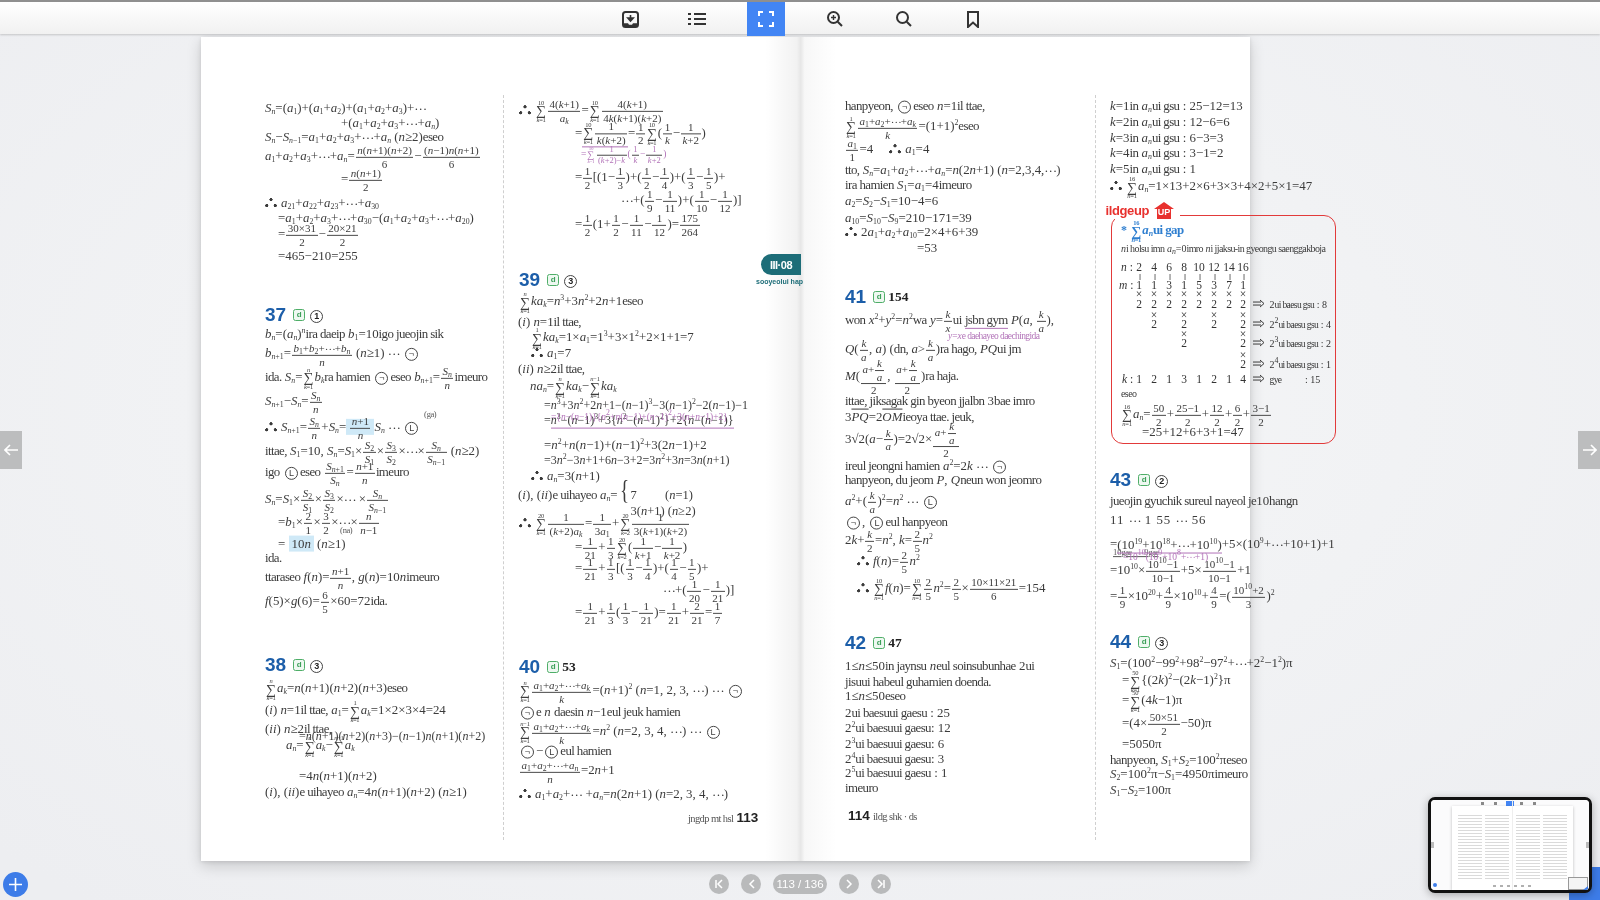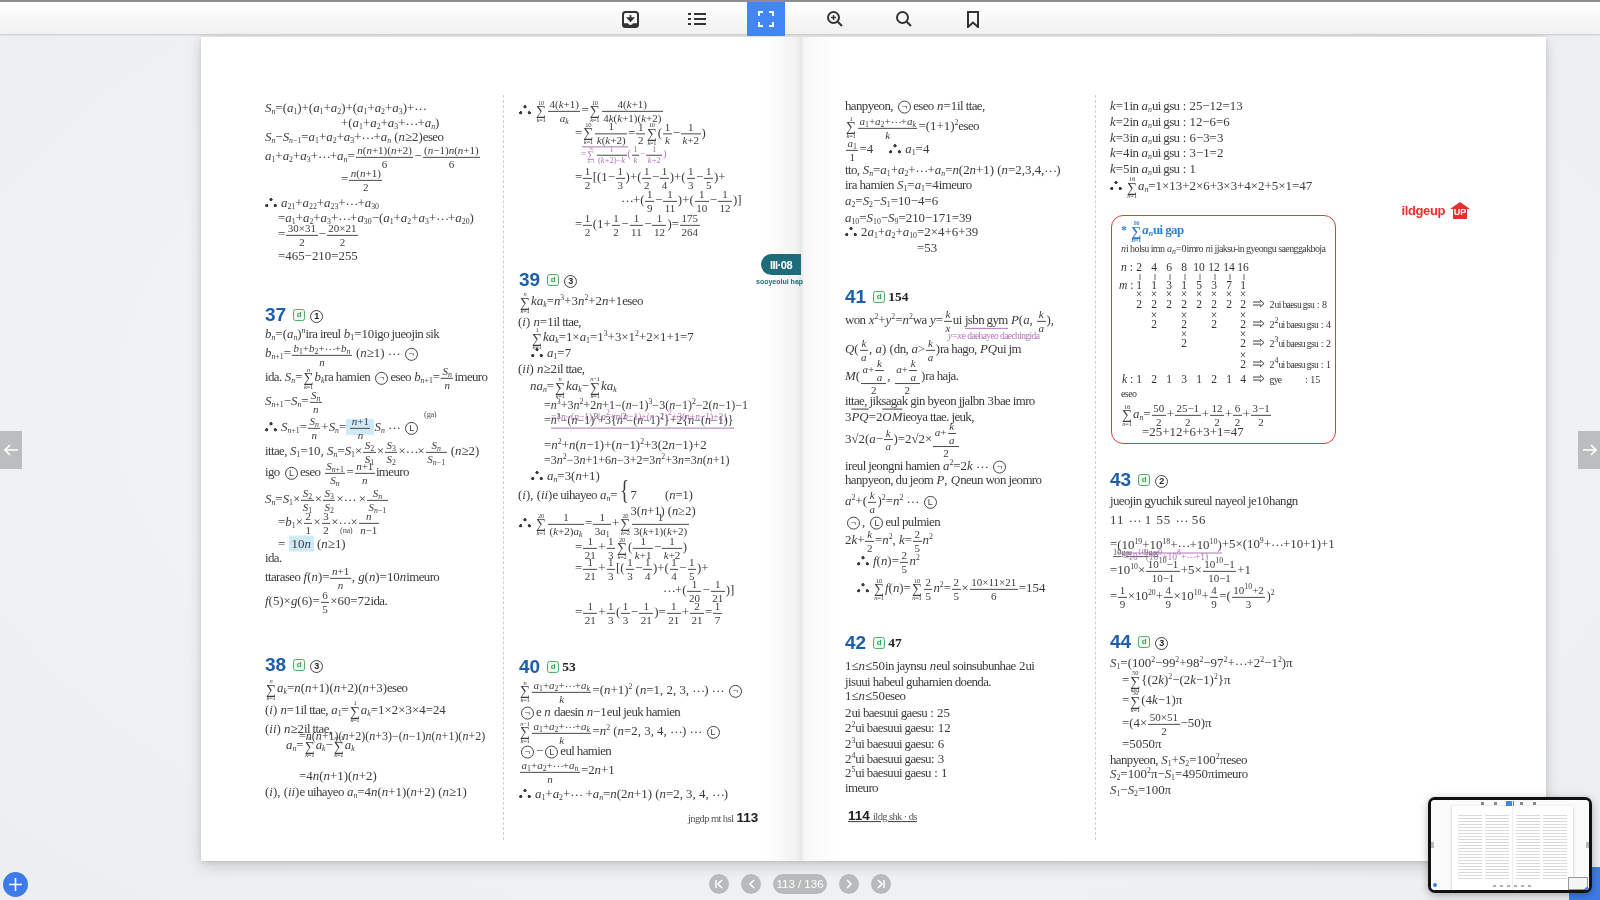--- a/index.html
+++ b/index.html
@@ -1,21 +1,21 @@
 <!DOCTYPE html>
 <html><head><meta charset="utf-8">
 <style>
 *{margin:0;padding:0;box-sizing:border-box}
 html,body{width:1600px;height:900px;overflow:hidden;background:#f0f1f3;font-family:"Liberation Serif",serif}
 #bg{position:absolute;inset:0;background:radial-gradient(ellipse 1100px 650px at 50% 45%,#f6f7f8 0%,#f1f2f4 55%,#edeef1 100%)}
 #topbar{position:absolute;left:0;top:0;width:1600px;height:34px;background:linear-gradient(#ffffff,#f1f1f1);border-top:2px solid #8f8f8f;box-shadow:0 1px 2px rgba(0,0,0,.18)}
 .tbi{position:absolute;top:0;width:38px;height:34px;display:flex;align-items:center;justify-content:center}
 .tbi svg{display:block}
 #tb3{background:#4285f4}
-#spread{position:absolute;left:201px;top:37px;width:1345px;height:824px;background:#fff;box-shadow:0 5px 14px rgba(0,0,0,.16),0 1px 4px rgba(0,0,0,.10)}
+#spread{position:absolute;left:201px;top:37px;width:1049px;height:824px;background:#fff;box-shadow:0 5px 14px rgba(0,0,0,.16),0 1px 4px rgba(0,0,0,.10)}
 #fold{position:absolute;left:564px;top:0;width:72px;height:824px;background:linear-gradient(90deg,rgba(0,0,0,0) 0%,rgba(0,0,0,.05) 44%,rgba(120,120,120,.18) 49.6%,rgba(0,0,0,.03) 55%,rgba(0,0,0,0) 100%)}
 .dvl{position:absolute;width:0;border-left:1px dashed #cfcfcf}
 .ln{position:absolute;white-space:nowrap;font-size:12.9px;color:#3b3b3b;transform:translateY(-50%);display:block;line-height:1.15}
 .hd{display:flex;align-items:center}
 .tc{display:flex!important;justify-content:center}
 .ln i{font-style:italic}
 sub,sup{font-size:7.8px;line-height:0}
 sub{vertical-align:-2px}sup{vertical-align:5px}
 .f{display:inline-flex;flex-direction:column;align-items:center;text-align:center;font-size:11px;line-height:1.15;vertical-align:middle;margin:0 1px}
 .f>u{text-decoration:none;display:block;padding:0 1.5px}
@@ -68,21 +68,21 @@
         </span>−<span class="f">
           <u>20×21</u>
           <b>2</b>
         </span></div>
       <div class="ln " style="left:77px;top:219px;">=465−210=255</div>
       <div class="ln hd" style="left:64px;top:278px;">
         <span class="pnum">37</span>
         <span class="ab">d</span>
         <span class="av"><span class="c">1</span></span>
       </div>
-      <div class="ln " style="left:64px;top:297px;"><i>b</i><sub><i>n</i></sub>=(<i>a</i><sub><i>n</i></sub>)<sup><i>n</i></sup><span class="kr">ira ireul</span> <i>b</i><sub>1</sub>=10<span class="kr">igo jueojin sik</span></div>
+      <div class="ln " style="left:64px;top:297px;"><i>b</i><sub><i>n</i></sub>=(<i>a</i><sub><i>n</i></sub>)<sup><i>n</i></sup><span class="kr">ira daeip</span> <i>b</i><sub>1</sub>=10<span class="kr">igo jueojin sik</span></div>
       <div class="ln " style="left:64px;top:317px;"><i>b</i><sub><i>n</i>+1</sub>=<span class="f">
           <u><i>b</i><sub>1</sub>+<i>b</i><sub>2</sub>+<span class="md">…</span>+<i>b</i><sub><i>n</i></sub></u>
           <b><i>n</i></b>
         </span> (<i>n</i>≥1) <span class="md">…</span> <span class="c">¬</span></div>
       <div class="ln " style="left:64px;top:341px;"><span class="kr">ida.</span> <i>S</i><sub><i>n</i></sub>=<span class="s">
           <small><i>n</i></small>
           <span>∑</span>
           <small><i>k</i>=1</small>
         </span><i>b</i><sub><i>k</i></sub><span class="kr">ra hamien</span> <span class="c">¬</span><span class="kr">eseo</span> <i>b</i><sub><i>n</i>+1</sub>=<span class="f">
           <u><i>S</i><sub><i>n</i></sub></u>
@@ -486,21 +486,21 @@
               <b><i>a</i></b>
             </span></u>
           <b>2</b>
         </span></div>
       <div class="ln " style="left:644px;top:428px;"><span class="kr">ireul jeongni hamien</span> <i>a</i><sup>2</sup>=2<i>k</i> <span class="md">…</span> <span class="c">¬</span></div>
       <div class="ln " style="left:644px;top:443px;"><span class="kr">hanpyeon, du jeom</span> <i>P</i>, <i>Q</i><span class="kr">neun won jeomro</span></div>
       <div class="ln " style="left:644px;top:465px;"><i>a</i><sup>2</sup>+(<span class="f">
           <u><i>k</i></u>
           <b><i>a</i></b>
         </span>)<sup>2</sup>=<i>n</i><sup>2</sup> <span class="md">…</span> <span class="c">L</span></div>
-      <div class="ln " style="left:644px;top:485px;"><span class="c">¬</span>, <span class="c">L</span><span class="kr">eul pulmien</span></div>
+      <div class="ln " style="left:644px;top:485px;"><span class="c">¬</span>, <span class="c">L</span><span class="kr">eul hanpyeon</span></div>
       <div class="ln " style="left:644px;top:504px;">2<i>k</i>+<span class="f">
           <u><i>k</i></u>
           <b>2</b>
         </span>=<i>n</i><sup>2</sup>, <i>k</i>=<span class="f">
           <u>2</u>
           <b>5</b>
         </span><i>n</i><sup>2</sup></div>
       <div class="ln " style="left:656px;top:525px;"><span class="so"></span><i>f</i>(<i>n</i>)=<span class="f">
           <u>2</u>
           <b>5</b>
@@ -530,21 +530,21 @@
       </div>
       <div class="ln " style="left:644px;top:629px;">1≤<i>n</i>≤50<span class="kr">in jaynsu</span> <i>n</i><span class="kr">eul soinsubunhae</span> 2<span class="kr">ui</span></div>
       <div class="ln " style="left:644px;top:645px;"><span class="kr">jisuui habeul guhamien doenda.</span></div>
       <div class="ln " style="left:644px;top:659px;">1≤<i>n</i>≤50<span class="kr">eseo</span></div>
       <div class="ln " style="left:644px;top:676px;">2<span class="kr">ui baesuui gaesu</span> : 25</div>
       <div class="ln " style="left:644px;top:691px;">2<sup>2</sup><span class="kr">ui baesuui gaesu</span>: 12</div>
       <div class="ln " style="left:644px;top:707px;">2<sup>3</sup><span class="kr">ui baesuui gaesu</span>: 6</div>
       <div class="ln " style="left:644px;top:722px;">2<sup>4</sup><span class="kr">ui baesuui gaesu</span>: 3</div>
       <div class="ln " style="left:644px;top:736px;">2<sup>5</sup><span class="kr">ui baesuui gaesu</span> : 1</div>
       <div class="ln " style="left:644px;top:751px;"><span class="kr">imeuro</span></div>
-      <div class="ln raw" style="left:647px;top:779px;text-decoration:underline;"><b style="font-family:Liberation Sans;font-size:13.5px;color:#222">114</b>&nbsp;<span class="kr" style="font-size:10.5px;color:#555">ildg shk · ds</span></div>
+      <div class="ln raw" style="left:647px;top:779px;"><b style="font-family:Liberation Sans;font-size:13.5px;color:#222">114</b>&nbsp;<span class="kr" style="font-size:10.5px;color:#555">ildg shk · ds</span></div>
       <div class="ln " style="left:909px;top:69px;"><i>k</i>=1<span class="kr">in</span> <i>a</i><sub><i>n</i></sub><span class="kr">ui gsu</span> : 25−12=13</div>
       <div class="ln " style="left:909px;top:85px;"><i>k</i>=2<span class="kr">in</span> <i>a</i><sub><i>n</i></sub><span class="kr">ui gsu</span> : 12−6=6</div>
       <div class="ln " style="left:909px;top:101px;"><i>k</i>=3<span class="kr">in</span> <i>a</i><sub><i>n</i></sub><span class="kr">ui gsu</span> : 6−3=3</div>
       <div class="ln " style="left:909px;top:116px;"><i>k</i>=4<span class="kr">in</span> <i>a</i><sub><i>n</i></sub><span class="kr">ui gsu</span> : 3−1=2</div>
       <div class="ln " style="left:909px;top:132px;"><i>k</i>=5<span class="kr">in</span> <i>a</i><sub><i>n</i></sub><span class="kr">ui gsu</span> : 1</div>
       <div class="ln " style="left:909px;top:150px;"><span class="so"></span><span class="s">
           <small>16</small>
           <span>∑</span>
           <small><i>n</i>=1</small>
         </span><i>a</i><sub><i>n</i></sub>=1×13+2×6+3×3+4×2+5×1=47</div>

